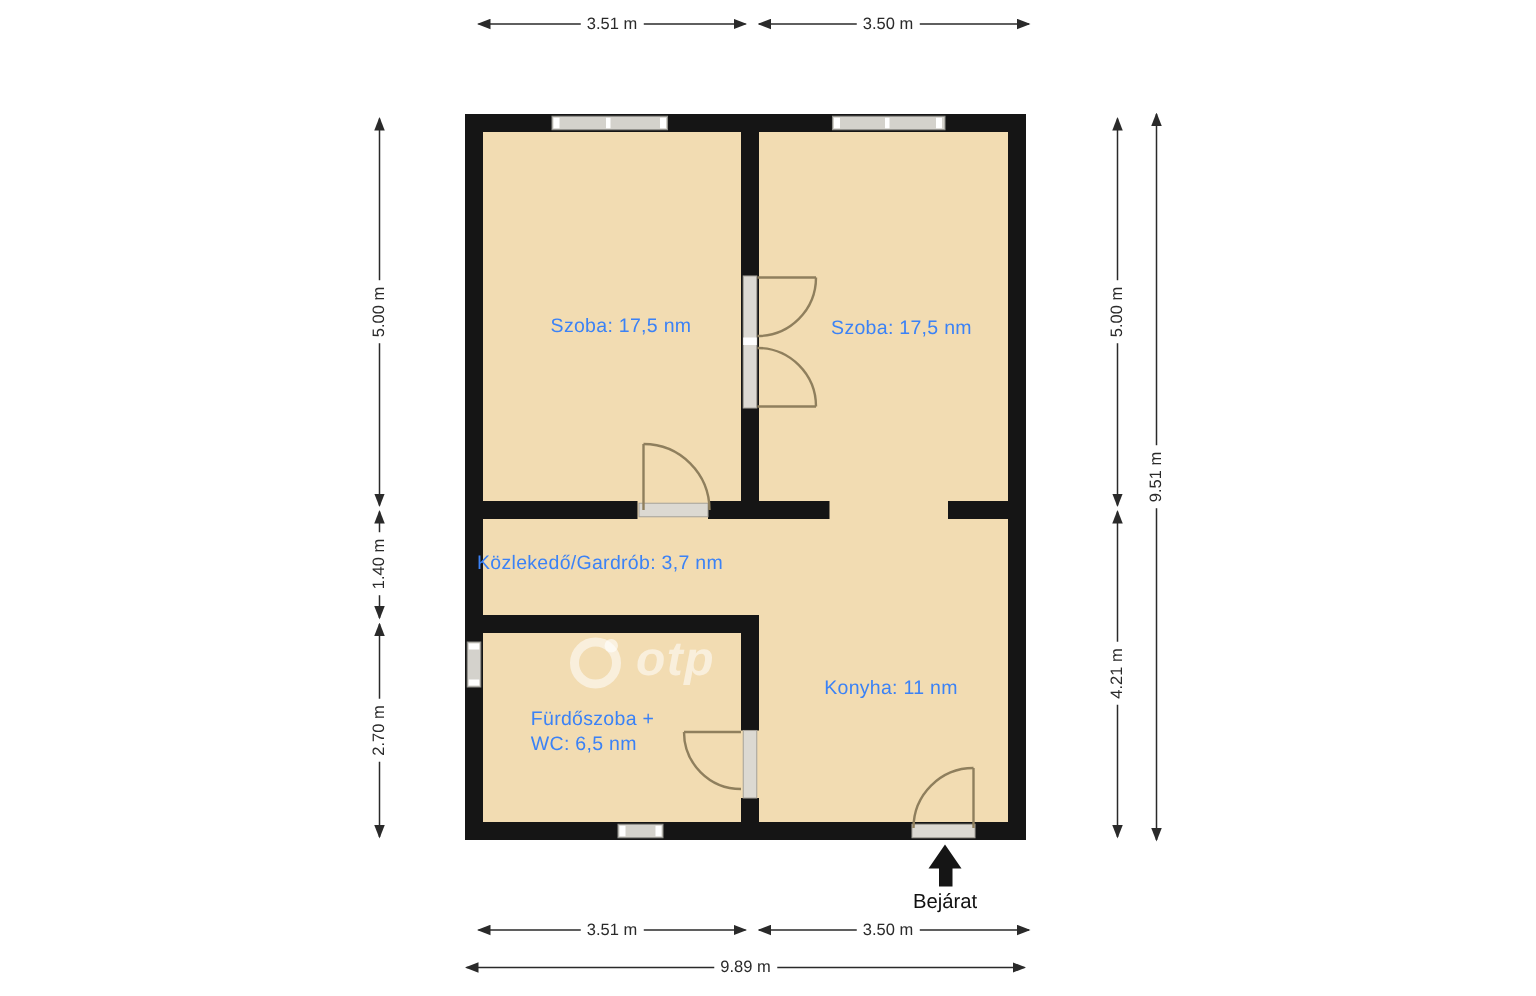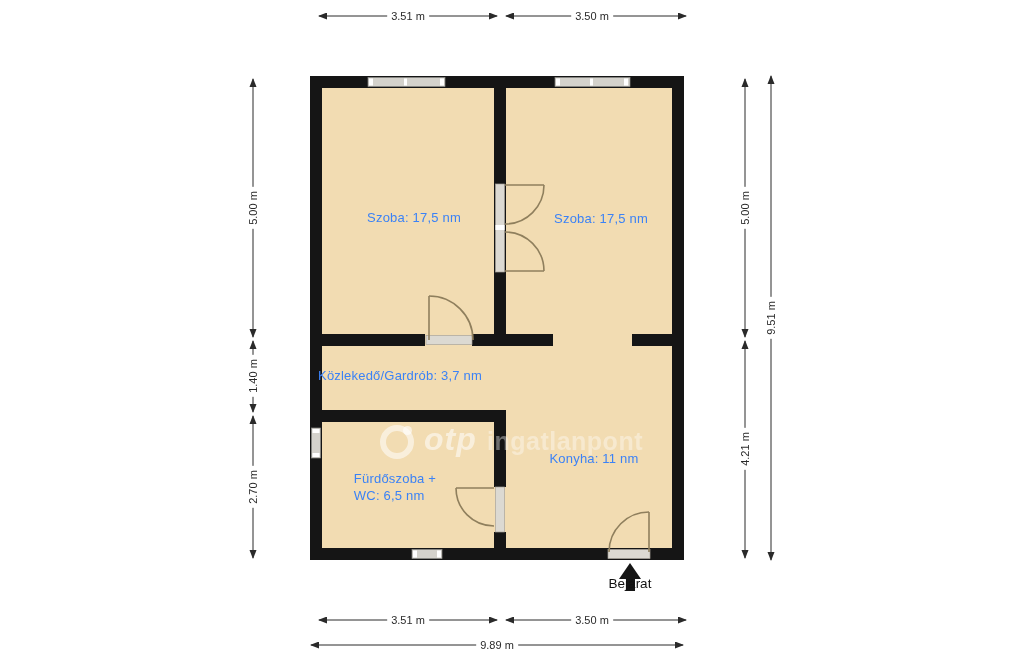--- a/index.html
+++ b/index.html
@@ -145,21 +145,20 @@
     </g>
 
     <g style="fill:var(--wall)">
       <polygon points="630,563 619,579 626,579 626,591 635,591 635,579 641,579"></polygon>
     </g>
   </svg>
 
   <span class="wm-ring watermark"></span>
   <span class="wm-dot watermark"></span>
   <span class="watermark wm-otp">otp</span>
-  <span class="watermark wm-suffix">ingatlanpont</span>
 
   <span class="room-label" style="left:414px;top:217px;">Szoba: 17,5 nm</span>
   <span class="room-label" style="left:601px;top:218px;">Szoba: 17,5 nm</span>
   <span class="room-label" style="left:388px;top:375px;margin-left:12px;">Közlekedő/Gardrób: 3,7 nm</span>
   <span class="room-label" style="left:594px;top:458px;">Konyha: 11 nm</span>
   <span class="room-label two-line" style="left:395px;top:487px;">
     <span style="display:block">Fürdőszoba +</span>
     <span style="display:block">WC: 6,5 nm</span>
   </span>
 
@@ -171,15 +170,15 @@
   <span class="dim-label vert" style="left:253px;top:487px;">2.70 m</span>
 
   <span class="dim-label vert" style="left:745px;top:208px;">5.00 m</span>
   <span class="dim-label vert" style="left:745px;top:449px;">4.21 m</span>
   <span class="dim-label vert" style="left:771px;top:318px;">9.51 m</span>
 
   <span class="dim-label" style="left:408px;top:620px;">3.51 m</span>
   <span class="dim-label" style="left:592px;top:620px;">3.50 m</span>
   <span class="dim-label" style="left:497px;top:645px;">9.89 m</span>
 
-  <span class="entrance-label" style="left:630px;top:583px;">Bejárat</span>
+  <span class="entrance-label" style="left:630px;top:601px;">Bejárat</span>
 
 </div>
 
 </body></html>

